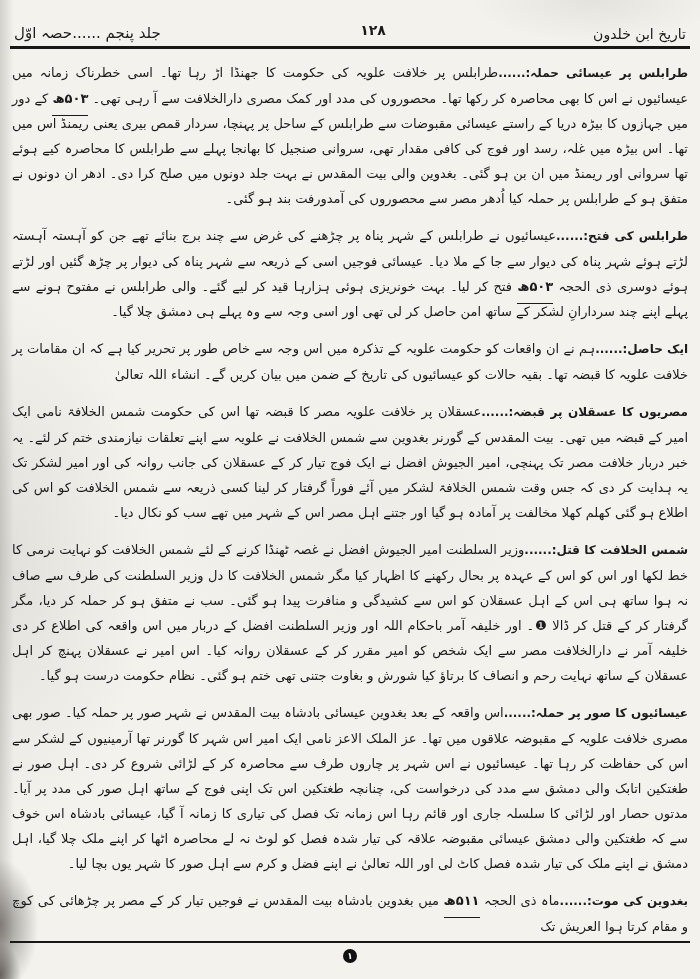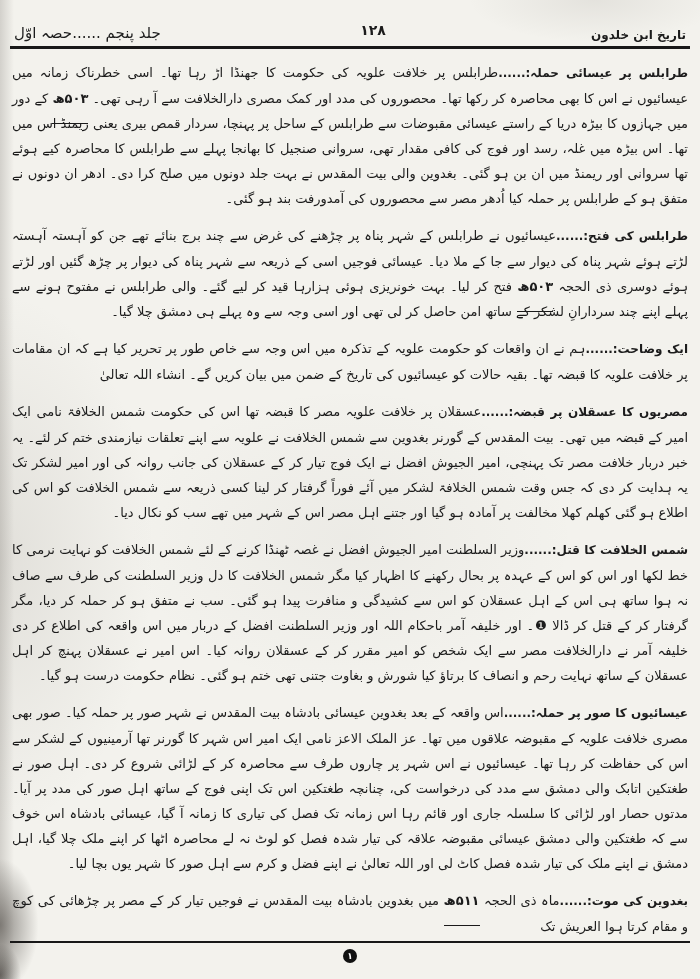--- a/index.html
+++ b/index.html
@@ -23,36 +23,36 @@
       radial-gradient(ellipse 300px 200px at 50% 55%, rgba(125,120,112,0.06), rgba(125,120,112,0) 75%);
   }
   .hdr{
     position:relative;
     display:flex;
     justify-content:space-between;
     align-items:flex-end;
     height:34px;
     padding:0 4px;
   }
-  .hdr-book{font-size:12px;font-weight:bold;letter-spacing:0;}
+  .hdr-book{font-size:14px;font-weight:normal;letter-spacing:0;}
   .hdr-vol{font-size:15px;font-weight:normal;}
   .hdr-num{
     position:absolute;left:50%;bottom:4px;transform:translateX(-50%);
     font-size:14px;font-weight:bold;margin-left:23px;
   }
   .hdr-rule{border-top:3px solid #181818;margin-top:4px;}
   .body-text{padding:11px 2px 0 2px;}
   .para{
     margin:0 0 12px 0;
     text-align:justify;
     font-size:13px;
     line-height:25px;
   }
   .phead{font-size:12px;font-weight:bold;white-space:nowrap;}
-  .year{border-bottom:1.5px solid #1a1a1a;padding-bottom:17px;font-weight:bold;}
+  .year{border-bottom:1.5px solid #1a1a1a;padding-bottom:9px;font-weight:bold;}
   .footer{position:absolute;left:10px;right:10px;bottom:0;height:38px;}
   .fn-rule{border-top:2.5px solid #181818;}
   .footnote{
     display:flex;justify-content:center;align-items:center;gap:7px;
     padding-top:6px;font-size:12px;line-height:18px;
   }
   .fn-marker{
     display:inline-flex;align-items:center;justify-content:center;
     width:14px;height:14px;border-radius:50%;
     background:#111;color:#fff;
@@ -67,21 +67,21 @@
   <div class="hdr">
     <div class="hdr-book">تاریخ ابن خلدون</div>
     <div class="hdr-num">۱۲۸</div>
     <div class="hdr-vol">جلد پنجم ......حصہ اوّل</div>
   </div>
   <div class="hdr-rule"></div>
 
   <div class="body-text">
       <p class="para"><b class="phead">طرابلس پر عیسائی حملہ:......</b>طرابلس پر خلافت علویہ کی حکومت کا جھنڈا اڑ رہا تھا۔ اسی خطرناک زمانہ میں عیسائیوں نے اس کا بھی محاصرہ کر رکھا تھا۔ محصوروں کی مدد اور کمک مصری دارالخلافت سے آ رہی تھی۔ <span class="year">۵۰۳ھ</span> کے دور میں جہازوں کا بیڑہ دریا کے راستے عیسائی مقبوضات سے طرابلس کے ساحل پر پہنچا، سردار قمص بیری یعنی ریمنڈ اس میں تھا۔ اس بیڑہ میں غلہ، رسد اور فوج کی کافی مقدار تھی، سروانی صنجیل کا بھانجا پہلے سے طرابلس کا محاصرہ کیے ہوئے تھا سروانی اور ریمنڈ میں ان بن ہو گئی۔ بغدوین والی بیت المقدس نے بہت جلد دونوں میں صلح کرا دی۔ ادھر ان دونوں نے متفق ہو کے طرابلس پر حملہ کیا اُدھر مصر سے محصوروں کی آمدورفت بند ہو گئی۔</p>
       <p class="para"><b class="phead">طرابلس کی فتح:......</b>عیسائیوں نے طرابلس کے شہر پناہ پر چڑھنے کی غرض سے چند برج بنائے تھے جن کو آہستہ آہستہ لڑتے ہوئے شہر پناہ کی دیوار سے جا کے ملا دیا۔ عیسائی فوجیں اسی کے ذریعہ سے شہر پناہ کی دیوار پر چڑھ گئیں اور لڑتے ہوئے دوسری ذی الحجہ <span class="year">۵۰۳ھ</span> فتح کر لیا۔ بہت خونریزی ہوئی ہزارہا قید کر لیے گئے۔ والی طرابلس نے مفتوح ہونے سے پہلے اپنے چند سردارانِ لشکر کے ساتھ امن حاصل کر لی تھی اور اسی وجہ سے وہ پہلے ہی دمشق چلا گیا۔</p>
-      <p class="para"><b class="phead">ایک وضاحت:......</b>ہم نے ان واقعات کو حکومت علویہ کے تذکرہ میں اس وجہ سے خاص طور پر تحریر کیا ہے کہ ان مقامات پر خلافت علویہ کا قبضہ تھا۔ بقیہ حالات کو عیسائیوں کی تاریخ کے ضمن میں بیان کریں گے۔ انشاء اللہ تعالیٰ</p>
+      <p class="para"><b class="phead">ایک حاصل:......</b>ہم نے ان واقعات کو حکومت علویہ کے تذکرہ میں اس وجہ سے خاص طور پر تحریر کیا ہے کہ ان مقامات پر خلافت علویہ کا قبضہ تھا۔ بقیہ حالات کو عیسائیوں کی تاریخ کے ضمن میں بیان کریں گے۔ انشاء اللہ تعالیٰ</p>
       <p class="para"><b class="phead">مصریوں کا عسقلان پر قبضہ:......</b>عسقلان پر خلافت علویہ مصر کا قبضہ تھا اس کی حکومت شمس الخلافۃ نامی ایک امیر کے قبضہ میں تھی۔ بیت المقدس کے گورنر بغدوین سے شمس الخلافت نے علویہ سے اپنے تعلقات نیازمندی ختم کر لئے۔ یہ خبر دربار خلافت مصر تک پہنچی، امیر الجیوش افضل نے ایک فوج تیار کر کے عسقلان کی جانب روانہ کی اور امیر لشکر تک یہ ہدایت کر دی کہ جس وقت شمس الخلافۃ لشکر میں آئے فوراً گرفتار کر لینا کسی ذریعہ سے شمس الخلافت کو اس کی اطلاع ہو گئی کھلم کھلا مخالفت پر آمادہ ہو گیا اور جتنے اہل مصر اس کے شہر میں تھے سب کو نکال دیا۔</p>
       <p class="para"><b class="phead">شمس الخلافت کا قتل:......</b>وزیر السلطنت امیر الجیوش افضل نے غصہ ٹھنڈا کرنے کے لئے شمس الخلافت کو نہایت نرمی کا خط لکھا اور اس کو اس کے عہدہ پر بحال رکھنے کا اظہار کیا مگر شمس الخلافت کا دل وزیر السلطنت کی طرف سے صاف نہ ہوا ساتھ ہی اس کے اہل عسقلان کو اس سے کشیدگی و منافرت پیدا ہو گئی۔ سب نے متفق ہو کر حملہ کر دیا، مگر گرفتار کر کے قتل کر ڈالا ❶۔ اور خلیفہ آمر باحکام اللہ اور وزیر السلطنت افضل کے دربار میں اس واقعہ کی اطلاع کر دی خلیفہ آمر نے دارالخلافت مصر سے ایک شخص کو امیر مقرر کر کے عسقلان روانہ کیا۔ اس امیر نے عسقلان پہنچ کر اہل عسقلان کے ساتھ نہایت رحم و انصاف کا برتاؤ کیا شورش و بغاوت جتنی تھی ختم ہو گئی۔ نظام حکومت درست ہو گیا۔</p>
       <p class="para"><b class="phead">عیسائیوں کا صور پر حملہ:......</b>اس واقعہ کے بعد بغدوین عیسائی بادشاہ بیت المقدس نے شہر صور پر حملہ کیا۔ صور بھی مصری خلافت علویہ کے مقبوضہ علاقوں میں تھا۔ عز الملک الاعز نامی ایک امیر اس شہر کا گورنر تھا آرمینیوں کے لشکر سے اس کی حفاظت کر رہا تھا۔ عیسائیوں نے اس شہر پر چاروں طرف سے محاصرہ کر کے لڑائی شروع کر دی۔ اہل صور نے طغتکین اتابک والی دمشق سے مدد کی درخواست کی، چنانچہ طغتکین اس تک اپنی فوج کے ساتھ اہل صور کی مدد پر آیا۔ مدتوں حصار اور لڑائی کا سلسلہ جاری اور قائم رہا اس زمانہ تک فصل کی تیاری کا زمانہ آ گیا، عیسائی بادشاہ اس خوف سے کہ طغتکین والی دمشق عیسائی مقبوضہ علاقہ کی تیار شدہ فصل کو لوٹ نہ لے محاصرہ اٹھا کر اپنے ملک چلا گیا، اہل دمشق نے اپنے ملک کی تیار شدہ فصل کاٹ لی اور اللہ تعالیٰ نے اپنے فضل و کرم سے اہل صور کا شہر یوں بچا لیا۔</p>
       <p class="para"><b class="phead">بغدوین کی موت:......</b>ماہ ذی الحجہ <span class="year">۵۱۱ھ</span> میں بغدوین بادشاہ بیت المقدس نے فوجیں تیار کر کے مصر پر چڑھائی کی کوچ و مقام کرتا ہوا العریش تک</p>
     </div>
 
   <div class="footer">
     <div class="fn-rule"></div>
     <div class="footnote">
       <span class="fn-marker">۱</span>

